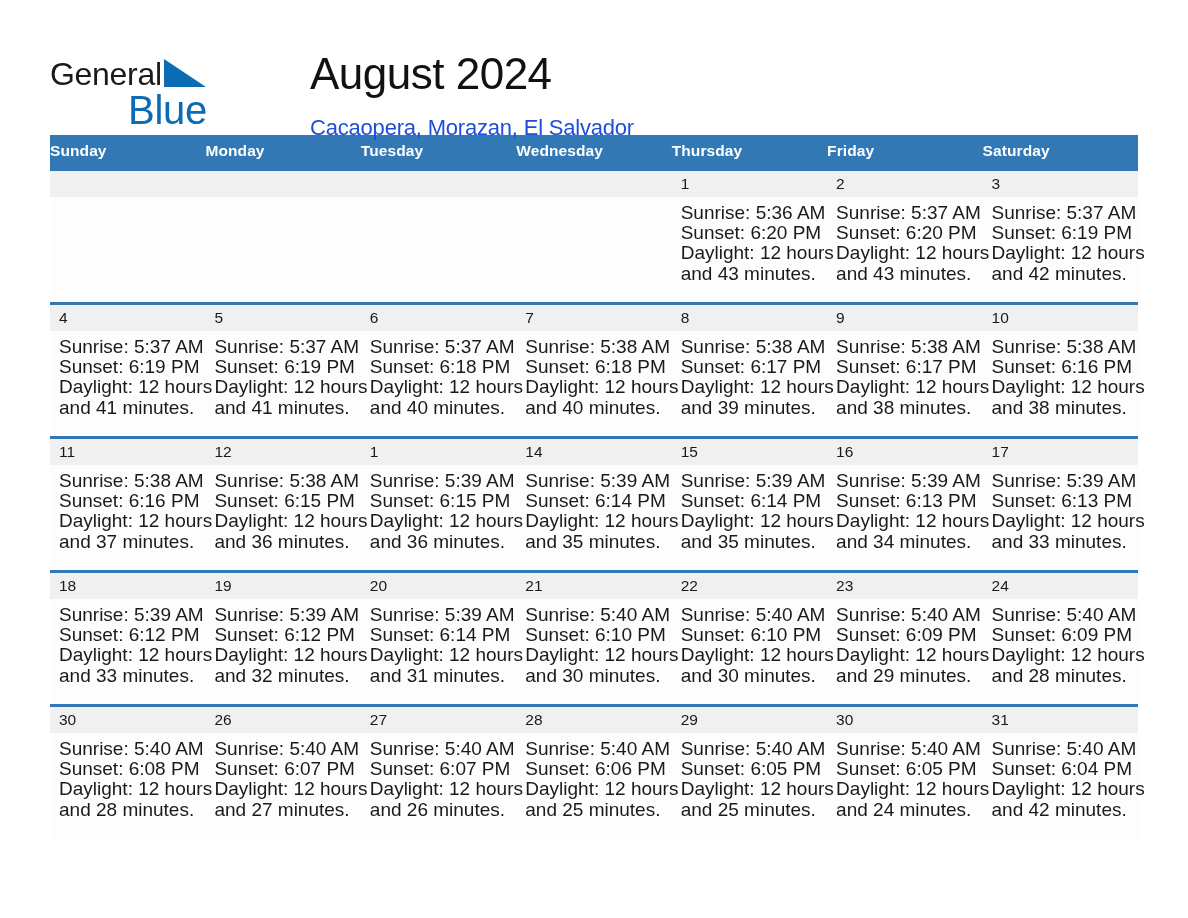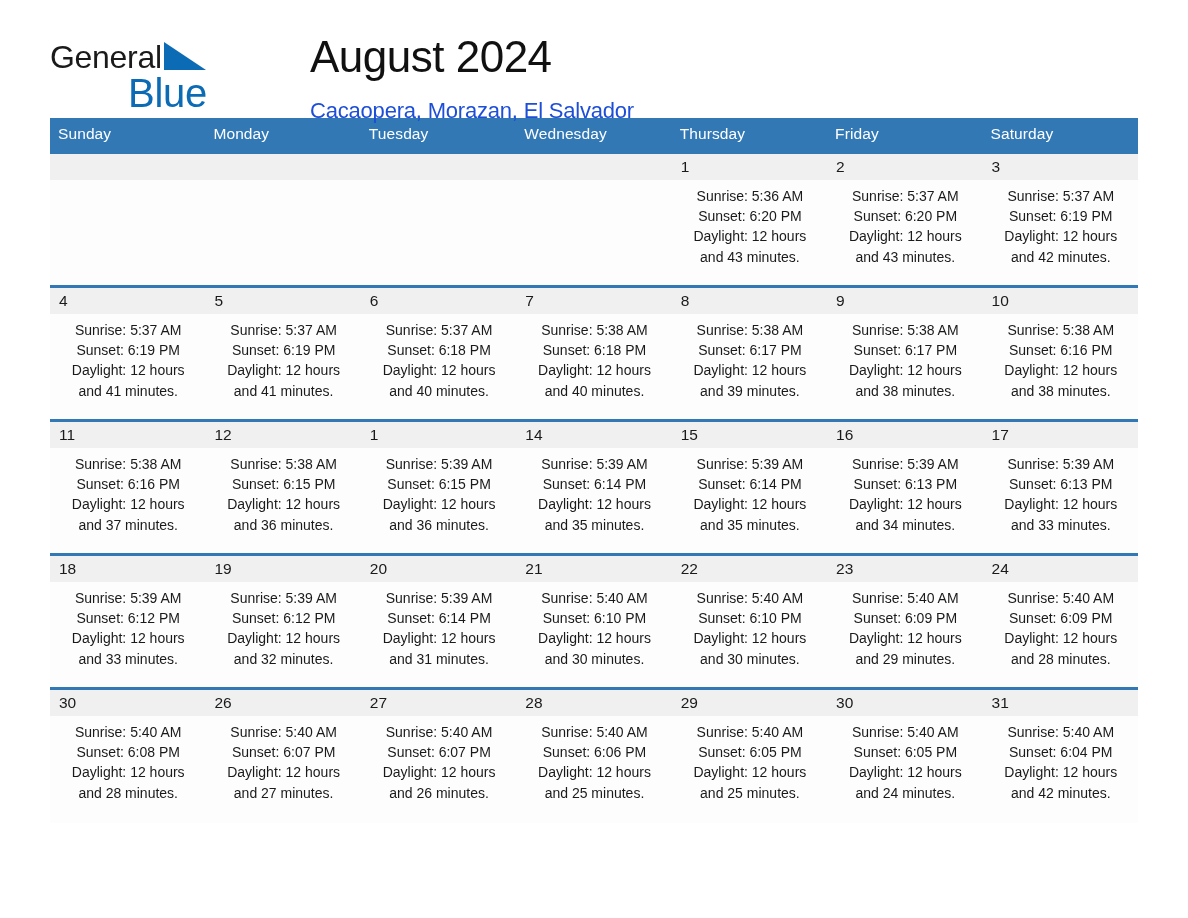--- a/index.html
+++ b/index.html
@@ -24,20 +24,21 @@
   }
 
   
   .header {
     display: flex;
     align-items: flex-start;
     justify-content: space-between;
     padding-top: 32px;
     height: 104px;
     box-sizing: border-box;
+    margin-top: 17px;
   }
   .brand {
     position: relative;
     width: 260px;
     padding-top: 8px;
   }
   .brand-row1 {
     position: relative;
     display: inline-block;
     font-size: 32px;
@@ -84,23 +85,23 @@
   .calendar {
     margin-top: 14px;
     width: 1088px;
     border-collapse: collapse;
     table-layout: fixed;
   }
   .weekday-row th {
     background: #3178b5;
     color: #ffffff;
     font-size: 15.5px;
-    font-weight: normal;
+    font-weight: bold;
     text-align: left;
-    padding: 6px 0 7px 8px;
+    padding: 6px 0 7px 0;
     height: 20px;
     letter-spacing: 0.1px;
   }
   .week-row {
     height: 134px;
   }
   .day-cell {
     vertical-align: top;
     padding: 0;
     border-top: 3px solid #3178b5;
@@ -111,24 +112,23 @@
     background: #f0f0f0;
     height: 26px;
     padding: 2px 0 2px 9px;
     box-sizing: border-box;
     font-size: 15.5px;
     line-height: 22px;
     color: #1a1a1a;
   }
   .day-body {
     padding: 6px 8px 0 9px;
-    font-size: 14px;
+    font-size: 19px;
     line-height: 20.2px;
     color: #1a1a1a;
-    text-align: center;
   }
   .day-body div {
     white-space: nowrap;
   }
   .empty .day-body { visibility: hidden; }
 </style>
 </head>
 <body>
 
 <div class="page">

